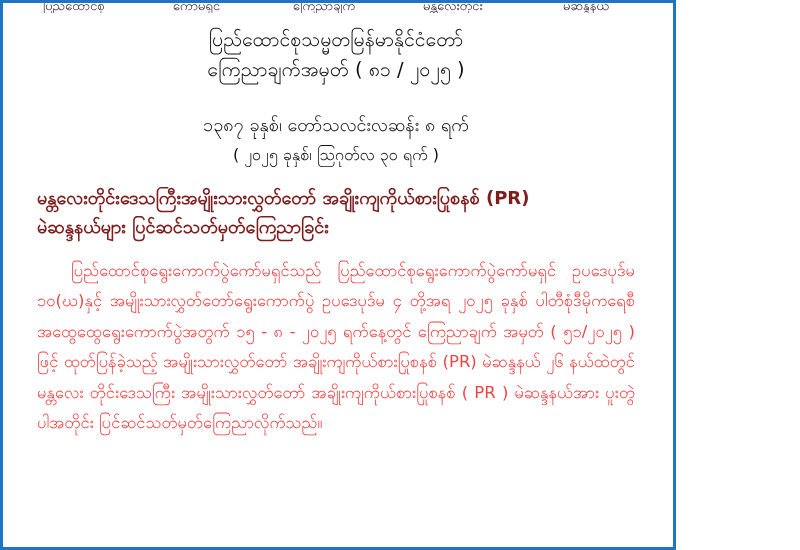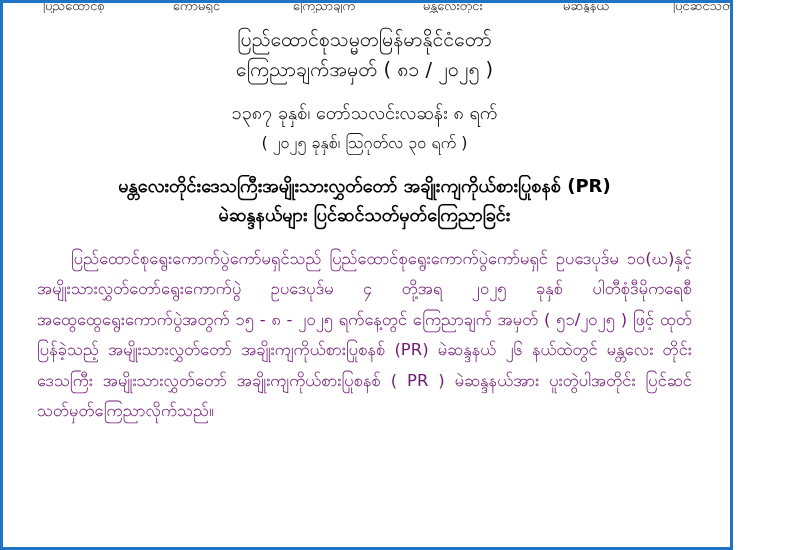--- a/index.html
+++ b/index.html
@@ -8,21 +8,21 @@
     background: #ffffff;
   }
   body {
     width: 800px;
     height: 550px;
     font-family: "DejaVu Sans", sans-serif;
     overflow: hidden;
   }
   .page {
     position: relative;
-    width: 733px;
+    width: 676px;
     height: 550px;
     box-sizing: border-box;
     border: 3px solid #1f74c6;
     background: #ffffff;
   }
   .top-strip {
     position: absolute;
     top: 0;
     left: 0;
     width: 100%;
@@ -52,45 +52,45 @@
     line-height: 1.55;
     color: #111111;
   }
   .hdr.l1, .hdr.l2 {
     font-size: 19.5px;
   }
   .hdr.l3 {
     font-size: 19.5px;
   }
   .hdr.l4 {
-    margin-top: 14px;
+    margin-top: 26px;
     font-size: 18px;
   }
   .hdr.l5 {
     margin-top: 4px;
     font-size: 16px;
   }
   .title-block {
     margin-top: 16px;
-    text-align: center;
+    text-align: left;
     font-weight: bold;
     font-size: 18px;
     line-height: 1.6;
-    color: #000000;
+    color: #7f1d1d;
   }
   .title-block .tl2 {
     display: block;
   }
   .body-text {
     margin-top: 14px;
     font-size: 16.5px;
     line-height: 1.85;
     text-align: justify;
     text-justify: inter-word;
-    color: #701a75;
+    color: #ef4444;
   }
   .body-text .indent {
     display: inline-block;
     width: 34px;
   }
 </style>
 </head>
 <body>
 
 <div class="page">

